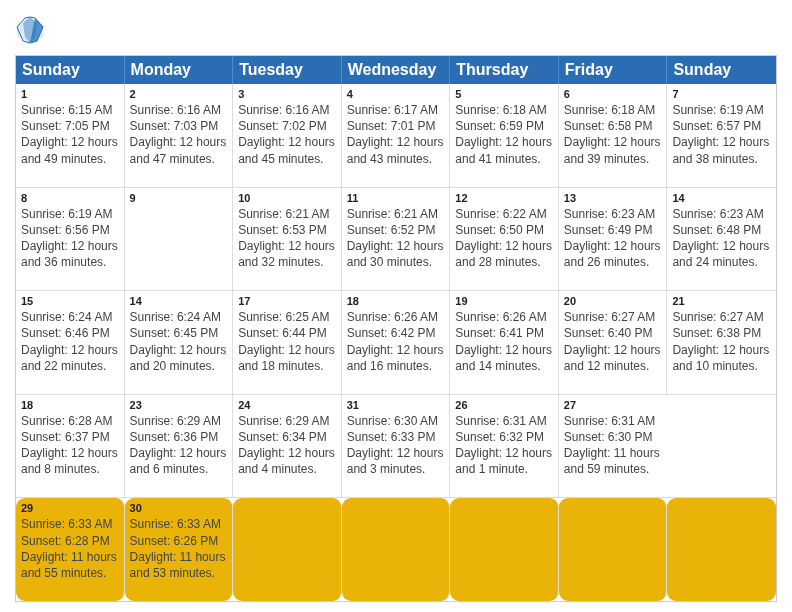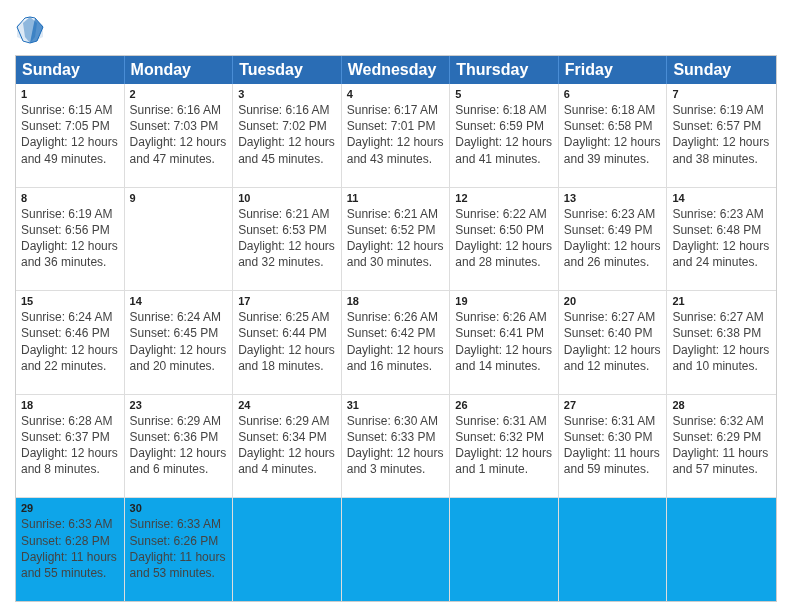--- a/index.html
+++ b/index.html
@@ -115,21 +115,22 @@
       color: #222;
       display: block;
       margin-bottom: 2px;
     }
     .cell-text {
       font-size: 12px;
       line-height: 1.35;
       color: #444;
     }
     .last-row .cal-cell {
-      background: #0ea5e9;
+      background: #eab308;
+      border-radius: 9px;
     }
   </style>
 </head>
 <body>
 
 <div class="page">
   <div class="header">
     <div class="logo">
       <svg class="logo-icon" viewBox="0 0 30 30">
         <polygon points="15,2 28,10 28,22 15,28 2,22 2,10" fill="#1a6bba" opacity="0.15"></polygon>
@@ -266,24 +267,20 @@
             <div class="cell-text">Sunrise: 6:30 AM<br>Sunset: 6:33 PM<br>Daylight: 12 hours and 3 minutes.</div>
           </div>
           <div class="cal-cell">
             <span class="day-num">26</span>
             <div class="cell-text">Sunrise: 6:31 AM<br>Sunset: 6:32 PM<br>Daylight: 12 hours and 1 minute.</div>
           </div>
           <div class="cal-cell">
             <span class="day-num">27</span>
             <div class="cell-text">Sunrise: 6:31 AM<br>Sunset: 6:30 PM<br>Daylight: 11 hours and 59 minutes.</div>
           </div>
-          <div class="cal-cell">
-            <span class="day-num">28</span>
-            <div class="cell-text">Sunrise: 6:32 AM<br>Sunset: 6:29 PM<br>Daylight: 11 hours and 57 minutes.</div>
-          </div>
         </div>
         <div class="cal-row last-row">
           <div class="cal-cell">
             <span class="day-num">29</span>
             <div class="cell-text">Sunrise: 6:33 AM<br>Sunset: 6:28 PM<br>Daylight: 11 hours and 55 minutes.</div>
           </div>
           <div class="cal-cell">
             <span class="day-num">30</span>
             <div class="cell-text">Sunrise: 6:33 AM<br>Sunset: 6:26 PM<br>Daylight: 11 hours and 53 minutes.</div>
           </div>

